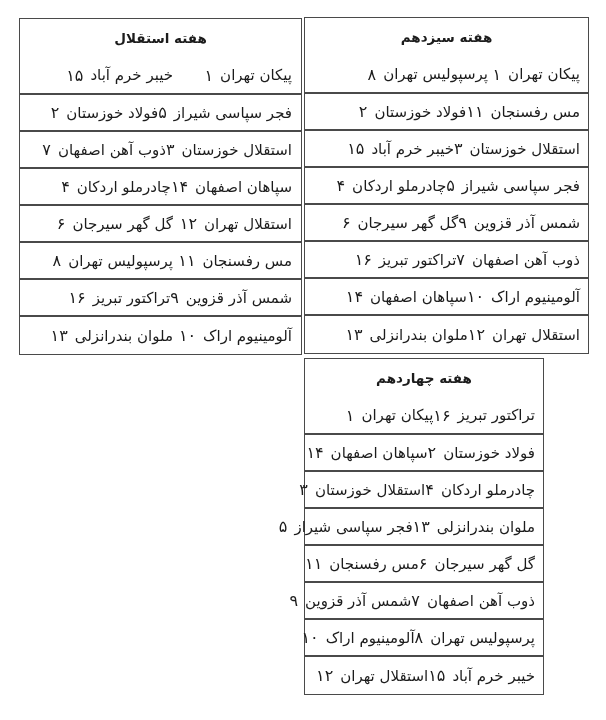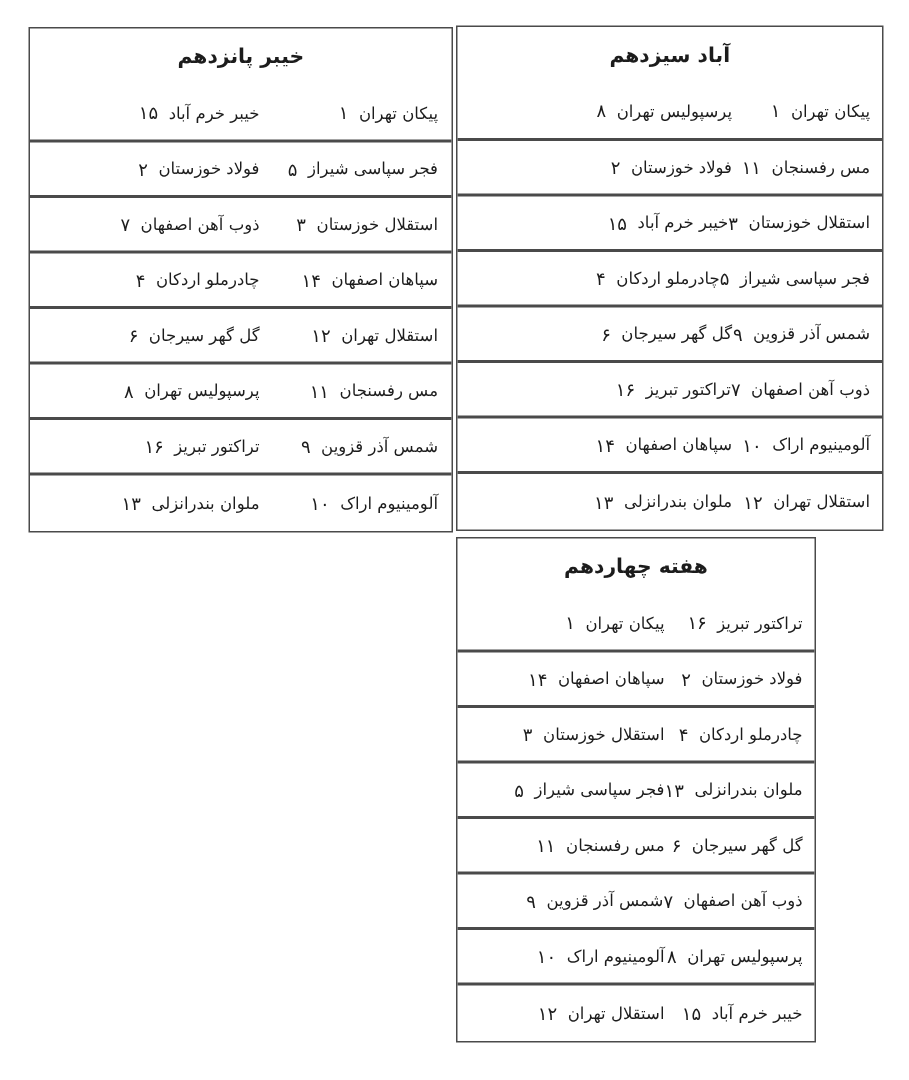--- a/index.html
+++ b/index.html
@@ -20,33 +20,33 @@
   }
   .row{
     height:37px;display:flex;align-items:center;direction:rtl;box-sizing:border-box;
   }
   .head-cell .row{height:36px;}
   .rows .row{border-bottom:2px solid #4a4a4a;}
   .rows .row:last-child{border-bottom:none;}
   #w13 .row,#w14 .row{padding-right:8px;}
   #w15 .row{padding-right:9px;}
   .team{display:flex;align-items:center;direction:rtl;}
-  .team .tname{font-size:11px;white-space:nowrap;}
-  .team .rank{font-size:12px;white-space:nowrap;margin-right:7px;text-align:right;}
+  .team .tname{font-size:15px;white-space:nowrap;}
+  .team .rank{font-size:16px;white-space:nowrap;margin-right:7px;text-align:right;}
   .home{flex:0 0 auto;}
   #w13 .home,#w14 .home{min-width:92px;}
   #w15 .home{min-width:119px;}
   .away{flex:1 1 auto;}
 </style>
 </head>
 <body>
 
 <section class="fixture-table" id="w13">
   <div class="head-cell">
-    <div class="week-title">آباد سیزدهم</div>
+    <div class="week-title">هفته سیزدهم</div>
     <div class="row">
       <div class="team home">
           <span class="tname">پیکان تهران</span>
           <span class="rank">۱</span>
         </div>
       <div class="team away">
           <span class="tname">پرسپولیس تهران</span>
           <span class="rank">۸</span>
         </div>
     </div>
@@ -208,21 +208,21 @@
       <div class="team away">
           <span class="tname">استقلال تهران</span>
           <span class="rank">۱۲</span>
         </div>
     </div>
   </div>
 </section>
 
 <section class="fixture-table" id="w15">
   <div class="head-cell">
-    <div class="week-title">خیبر پانزدهم</div>
+    <div class="week-title">هفته استقلال</div>
     <div class="row">
       <div class="team home">
           <span class="tname">پیکان تهران</span>
           <span class="rank">۱</span>
         </div>
       <div class="team away">
           <span class="tname">خیبر خرم آباد</span>
           <span class="rank">۱۵</span>
         </div>
     </div>

